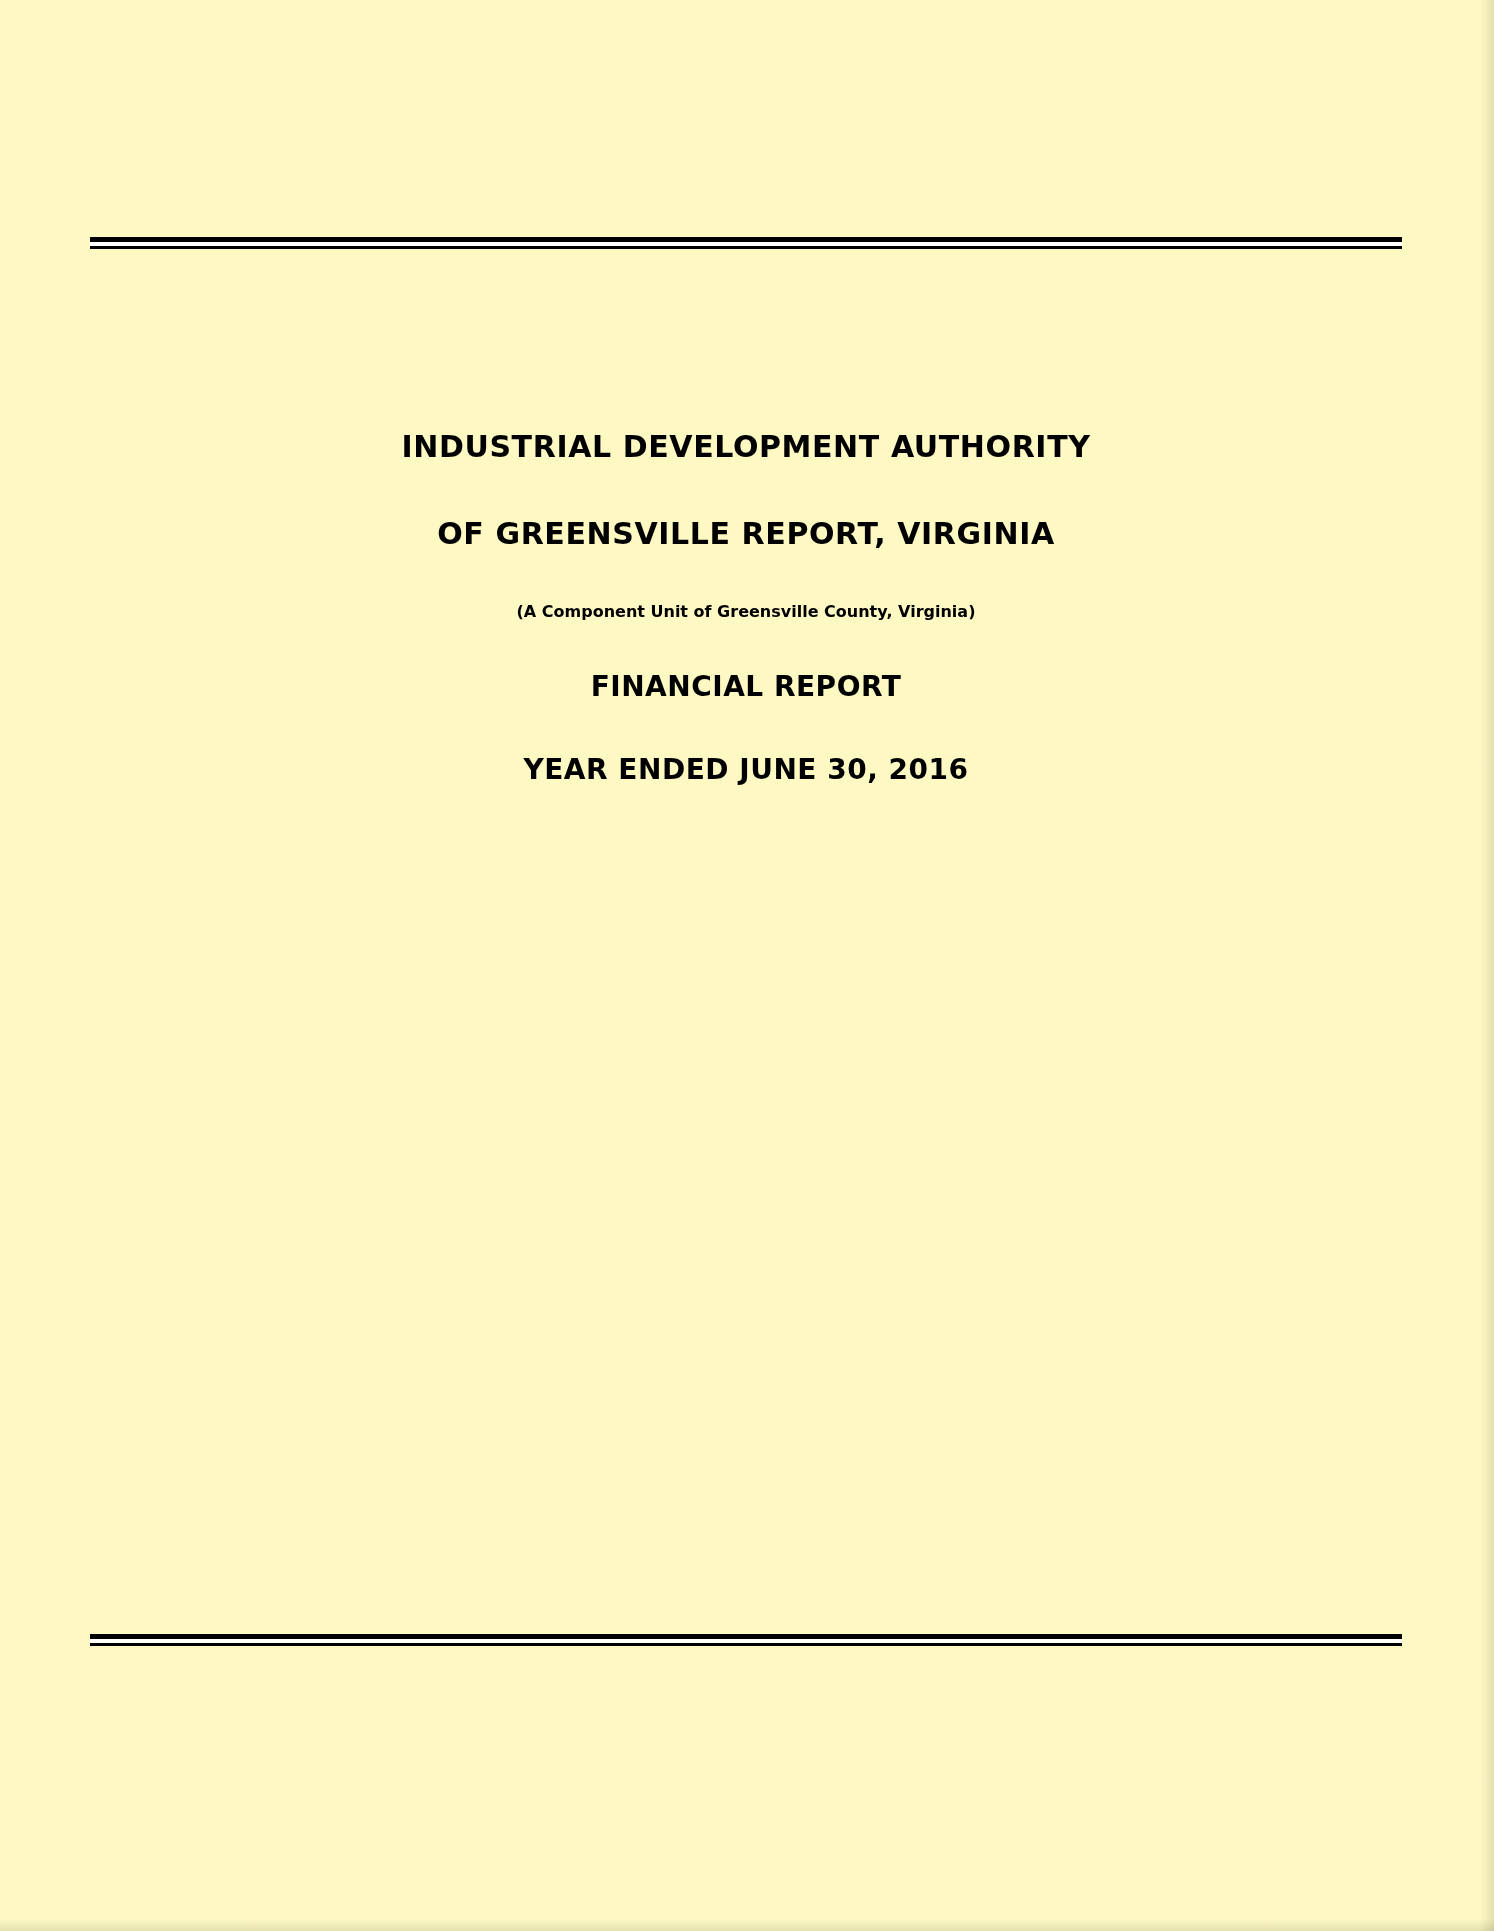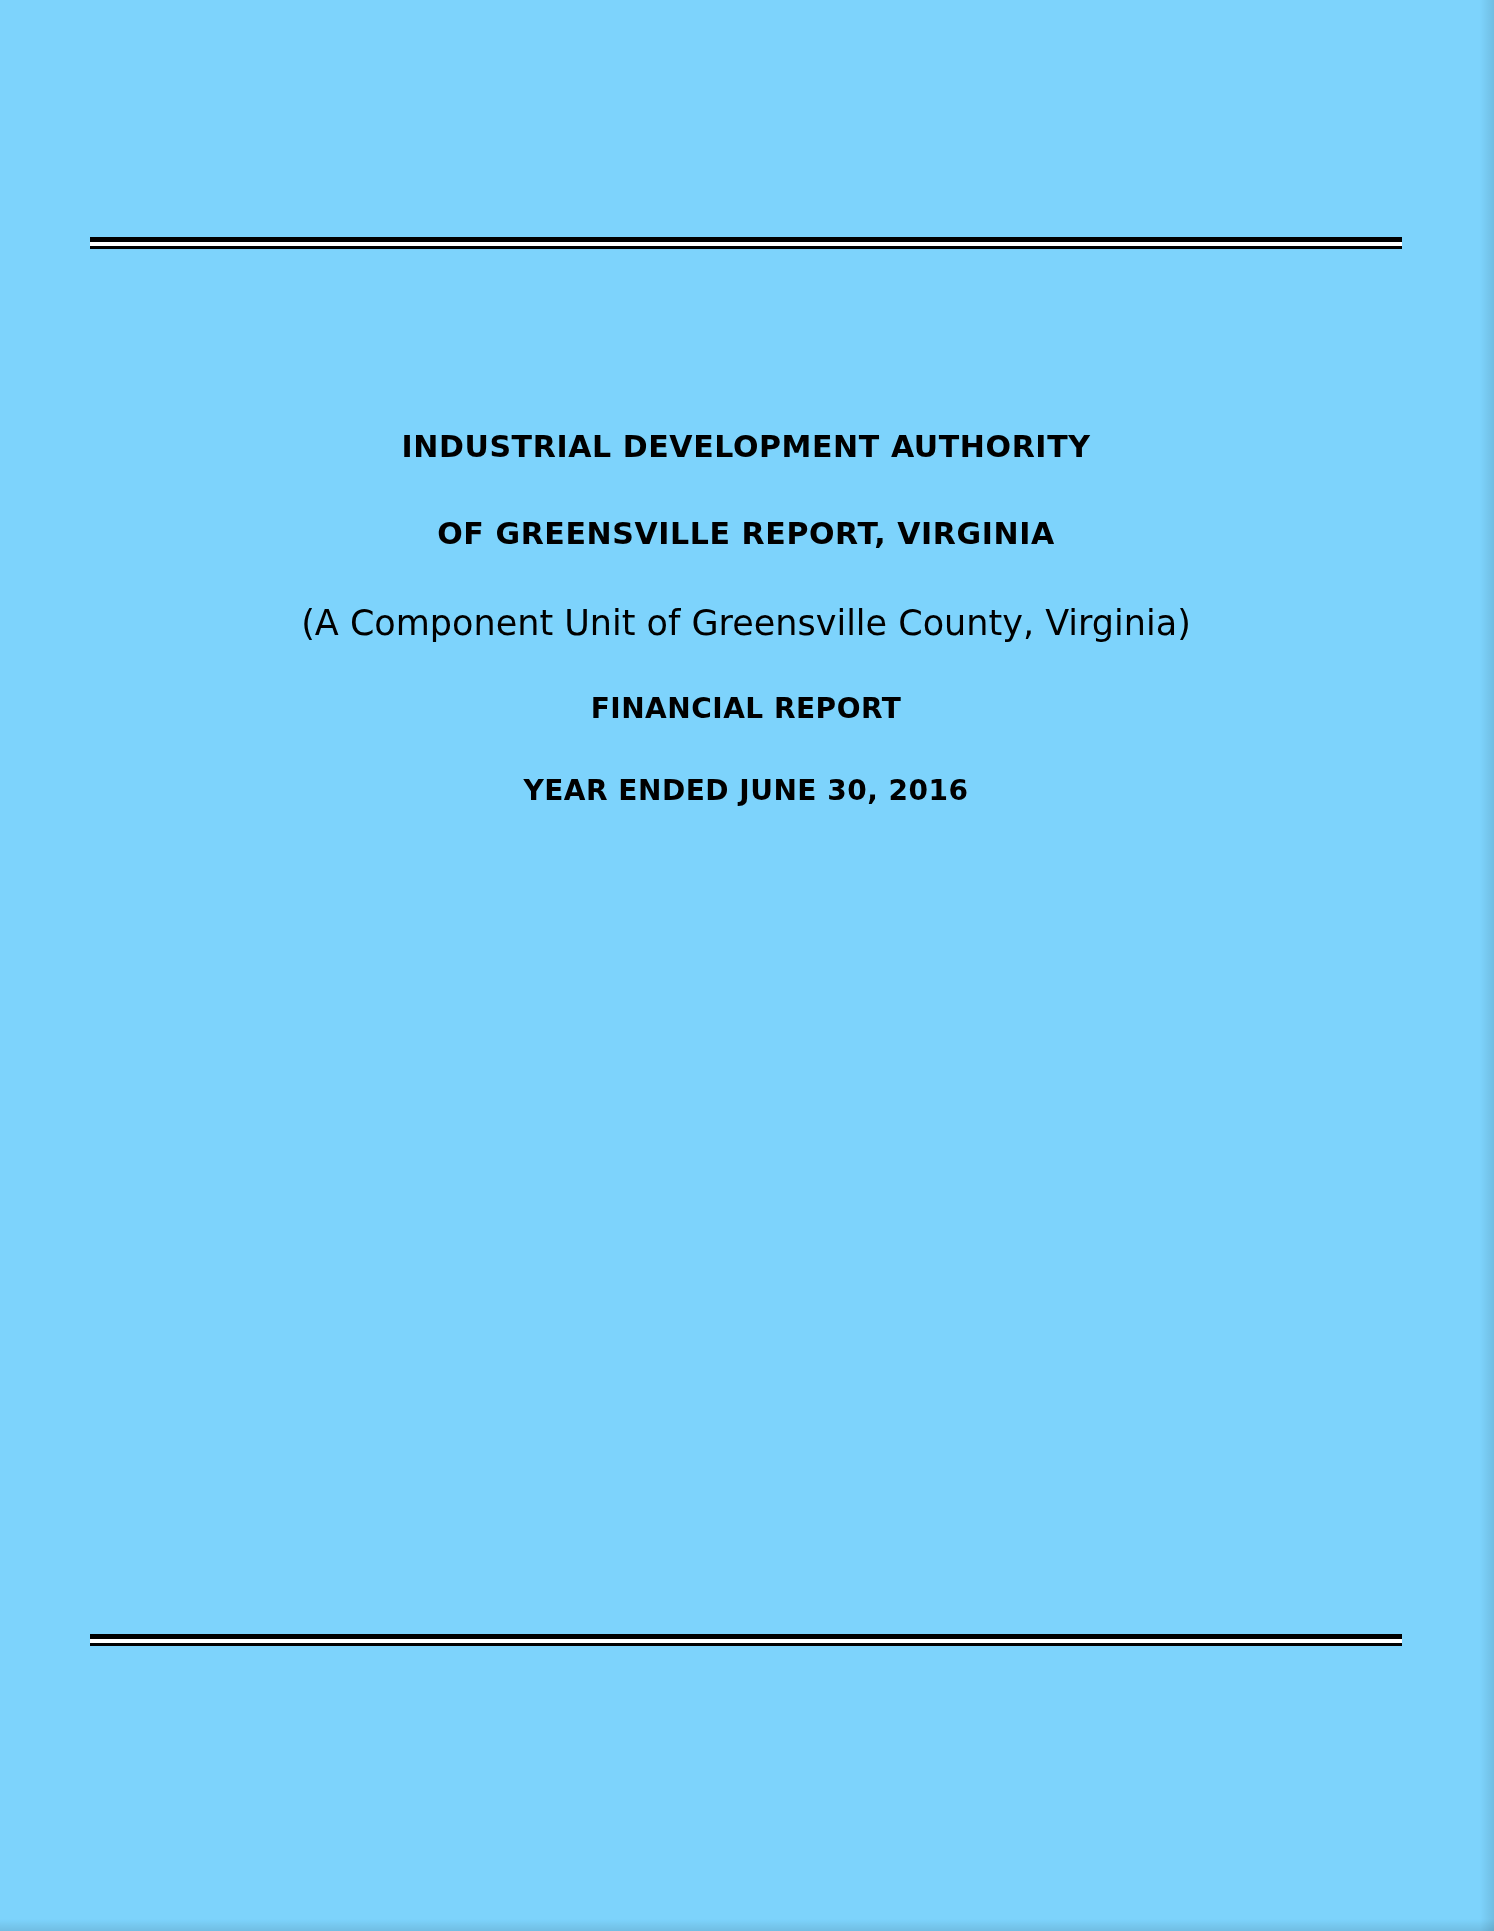--- a/index.html
+++ b/index.html
@@ -7,21 +7,21 @@
     padding: 0;
     background: #d9d9d9;
   }
   body {
     font-family: "DejaVu Sans", sans-serif;
   }
   .page {
     position: relative;
     width: 1494px;
     height: 1931px;
-    background: #7dd3fc;
+    background: #fef9c3;
     margin: 0 auto;
     overflow: hidden;
     box-sizing: border-box;
   }
   
   .page::after {
     content: "";
     position: absolute;
     top: 0; right: 0;
     width: 14px; height: 100%;
@@ -68,22 +68,22 @@
 
   .line-main {
     font-size: 30px;
     font-weight: bold;
     letter-spacing: 0.6px;
     color: #000000;
     margin: 0 0 52px 0;
     line-height: 1.15;
   }
   .line-sub {
-    font-size: 35px;
-    font-weight: normal;
+    font-size: 16px;
+    font-weight: bold;
     color: #000000;
     margin: 0 0 50px 0;
     line-height: 1.15;
   }
   .line-report {
     font-size: 28px;
     font-weight: bold;
     letter-spacing: 0.5px;
     color: #000000;
     margin: 0 0 50px 0;

